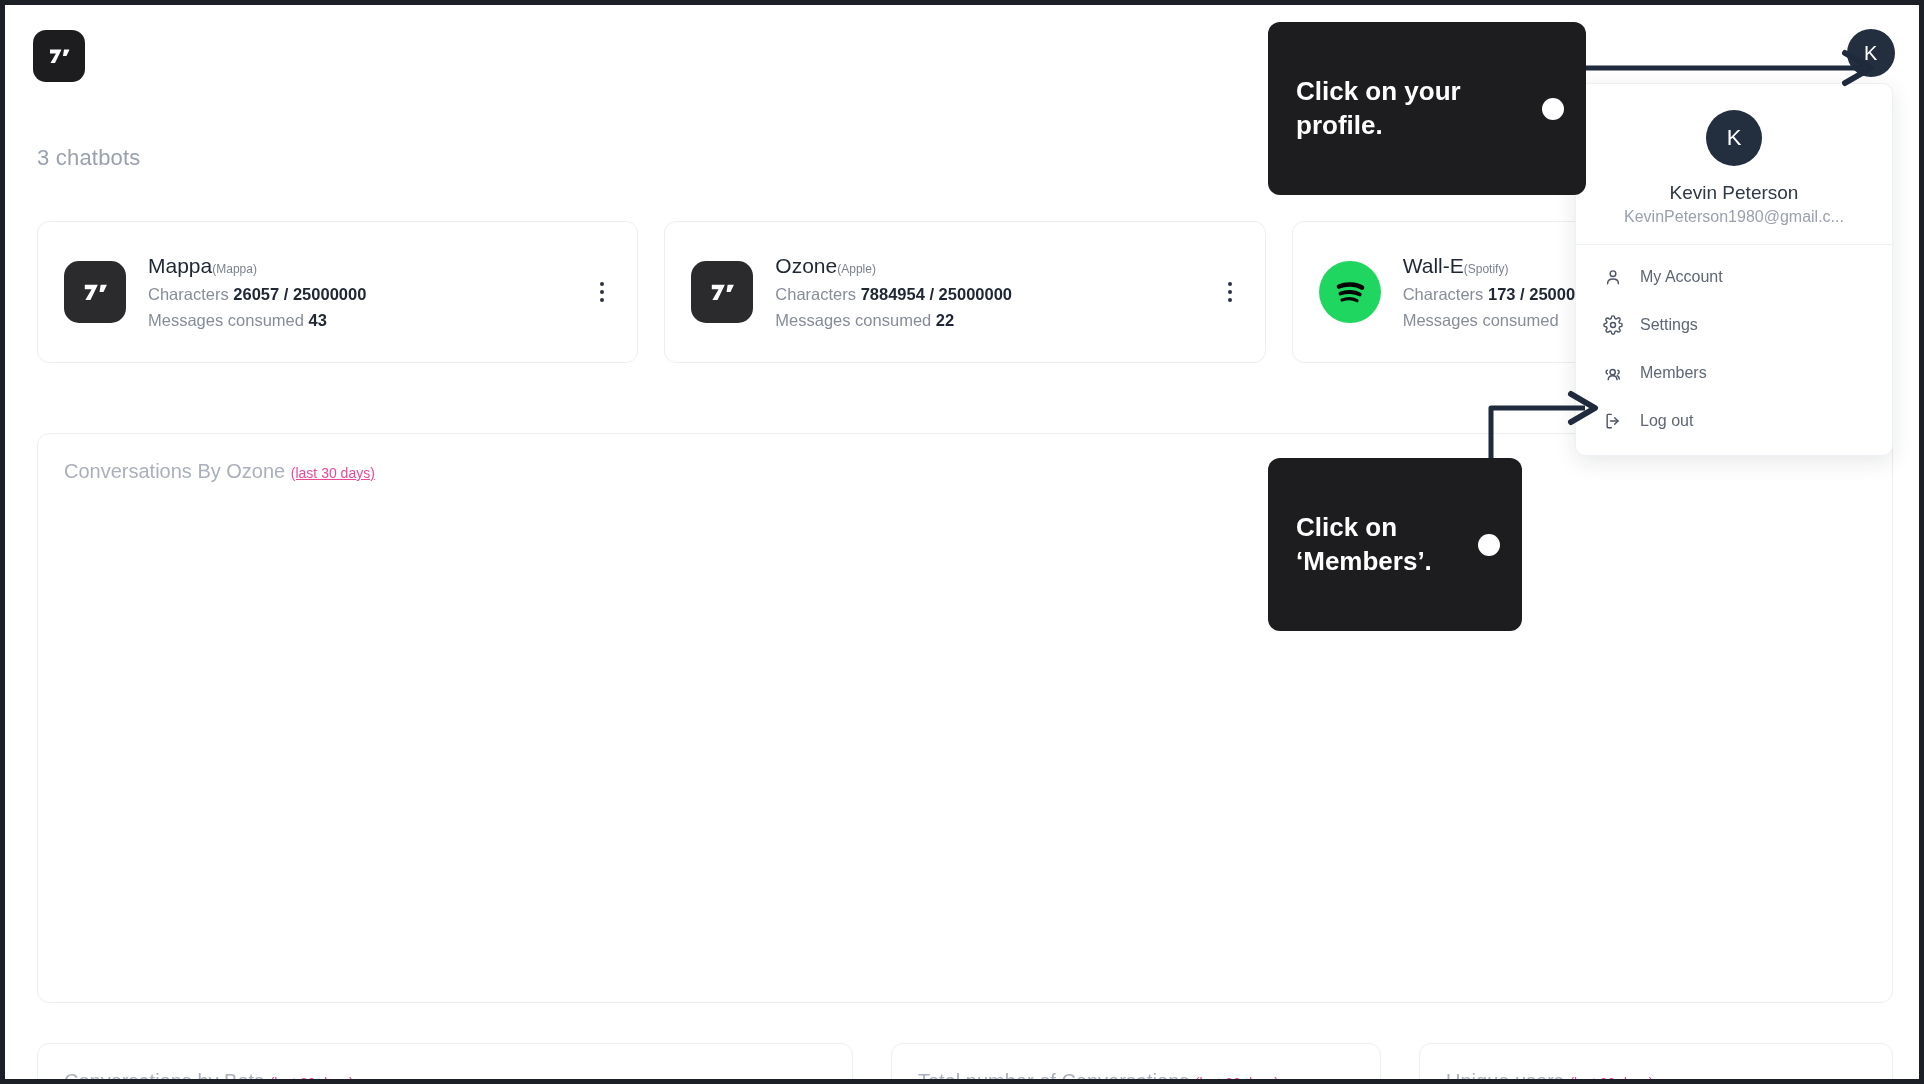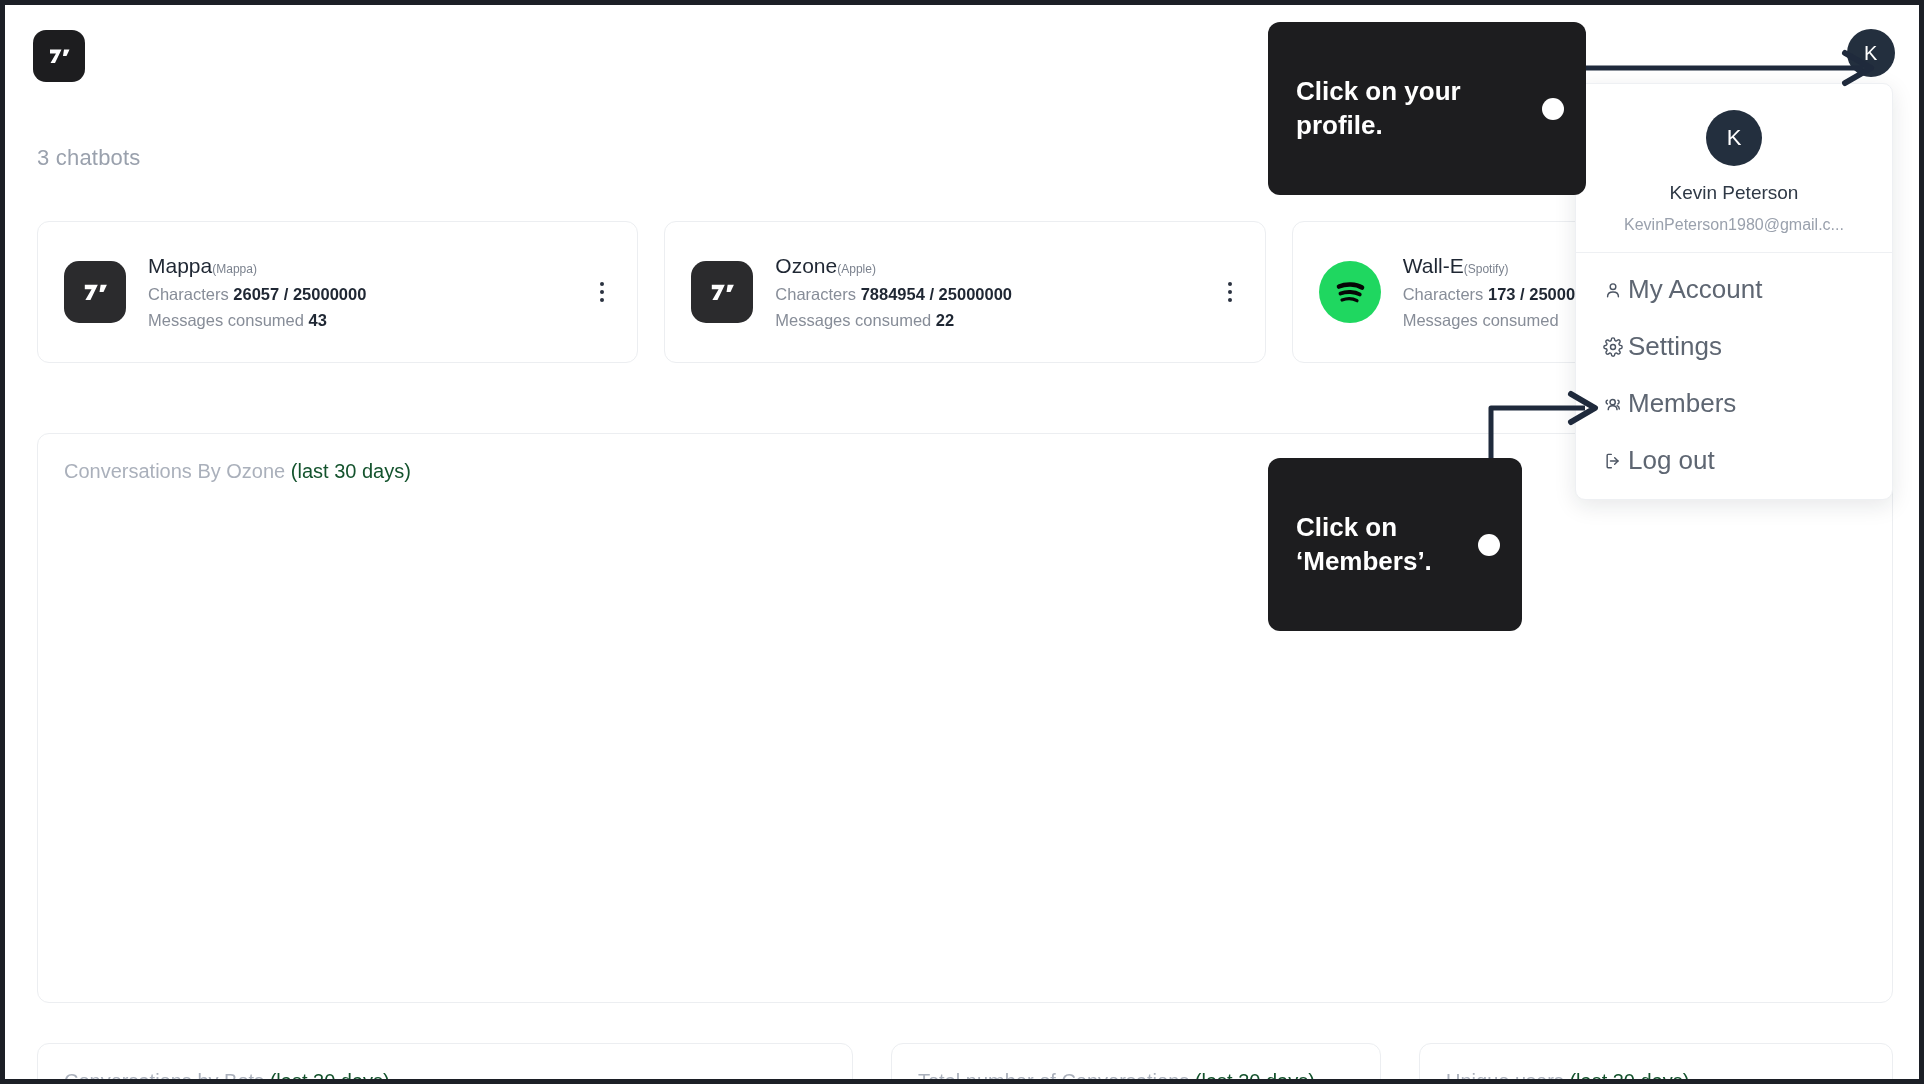--- a/index.html
+++ b/index.html
@@ -98,21 +98,21 @@
     position: absolute;
     background: #ffffff;
     border: 1px solid #eceef1;
     border-radius: 12px;
   }
   #panel-main { left: 32px; top: 428px; width: 1856px; height: 570px; }
   .panel-title {
     position: absolute; left: 26px; top: 26px;
     font-size: 20px; color: #aab0bb; white-space: nowrap;
   }
-  .panel-title .muted { font-size: 20px; color: #14532d; }
+  .panel-title .muted { font-size: 14px; color: #ec4899; text-decoration: underline; }
 
   #panel-bots   { left: 32px;  top: 1038px; width: 816px;  height: 240px; }
   #panel-total  { left: 886px; top: 1038px; width: 490px;  height: 240px; }
   #panel-users  { left: 1414px;top: 1038px; width: 474px;  height: 240px; }
 
   
   .dropdown {
     position: absolute; right: 26px; top: 78px;
     width: 318px;
     background: #ffffff;
@@ -123,27 +123,27 @@
     padding-bottom: 10px;
   }
   .dd-head { padding: 26px 14px 18px; text-align: center; border-bottom: 1px solid #eef0f3; }
   .dd-avatar {
     width: 56px; height: 56px; border-radius: 50%;
     background: #232f3e; color: #fff;
     font-size: 22px;
     display: flex; align-items: center; justify-content: center;
     margin: 0 auto 16px;
   }
-  .dd-name { font-size: 19px; color: #2f3946; margin-bottom: 12px; }
+  .dd-name { font-size: 19px; color: #2f3946; margin-bottom: 4px; }
   .dd-email { font-size: 16px; color: #9aa1ad; white-space: nowrap; overflow: hidden; }
   .dd-list { padding-top: 8px; }
   .dd-item {
-    display: flex; align-items: center; gap: 4px;
+    display: flex; align-items: center; gap: 16px;
     padding: 13px 0 13px 26px;
-    font-size: 26px; color: #5e6672;
+    font-size: 16px; color: #5e6672;
   }
   .dd-item .ic { width: 22px; height: 22px; flex: 0 0 22px; display:flex; align-items:center; justify-content:center; }
   .dd-item svg { display:block; }
 
   
   .callout {
     position: absolute;
     background: #1d1d1f;
     border-radius: 12px;
     color: #ffffff;

